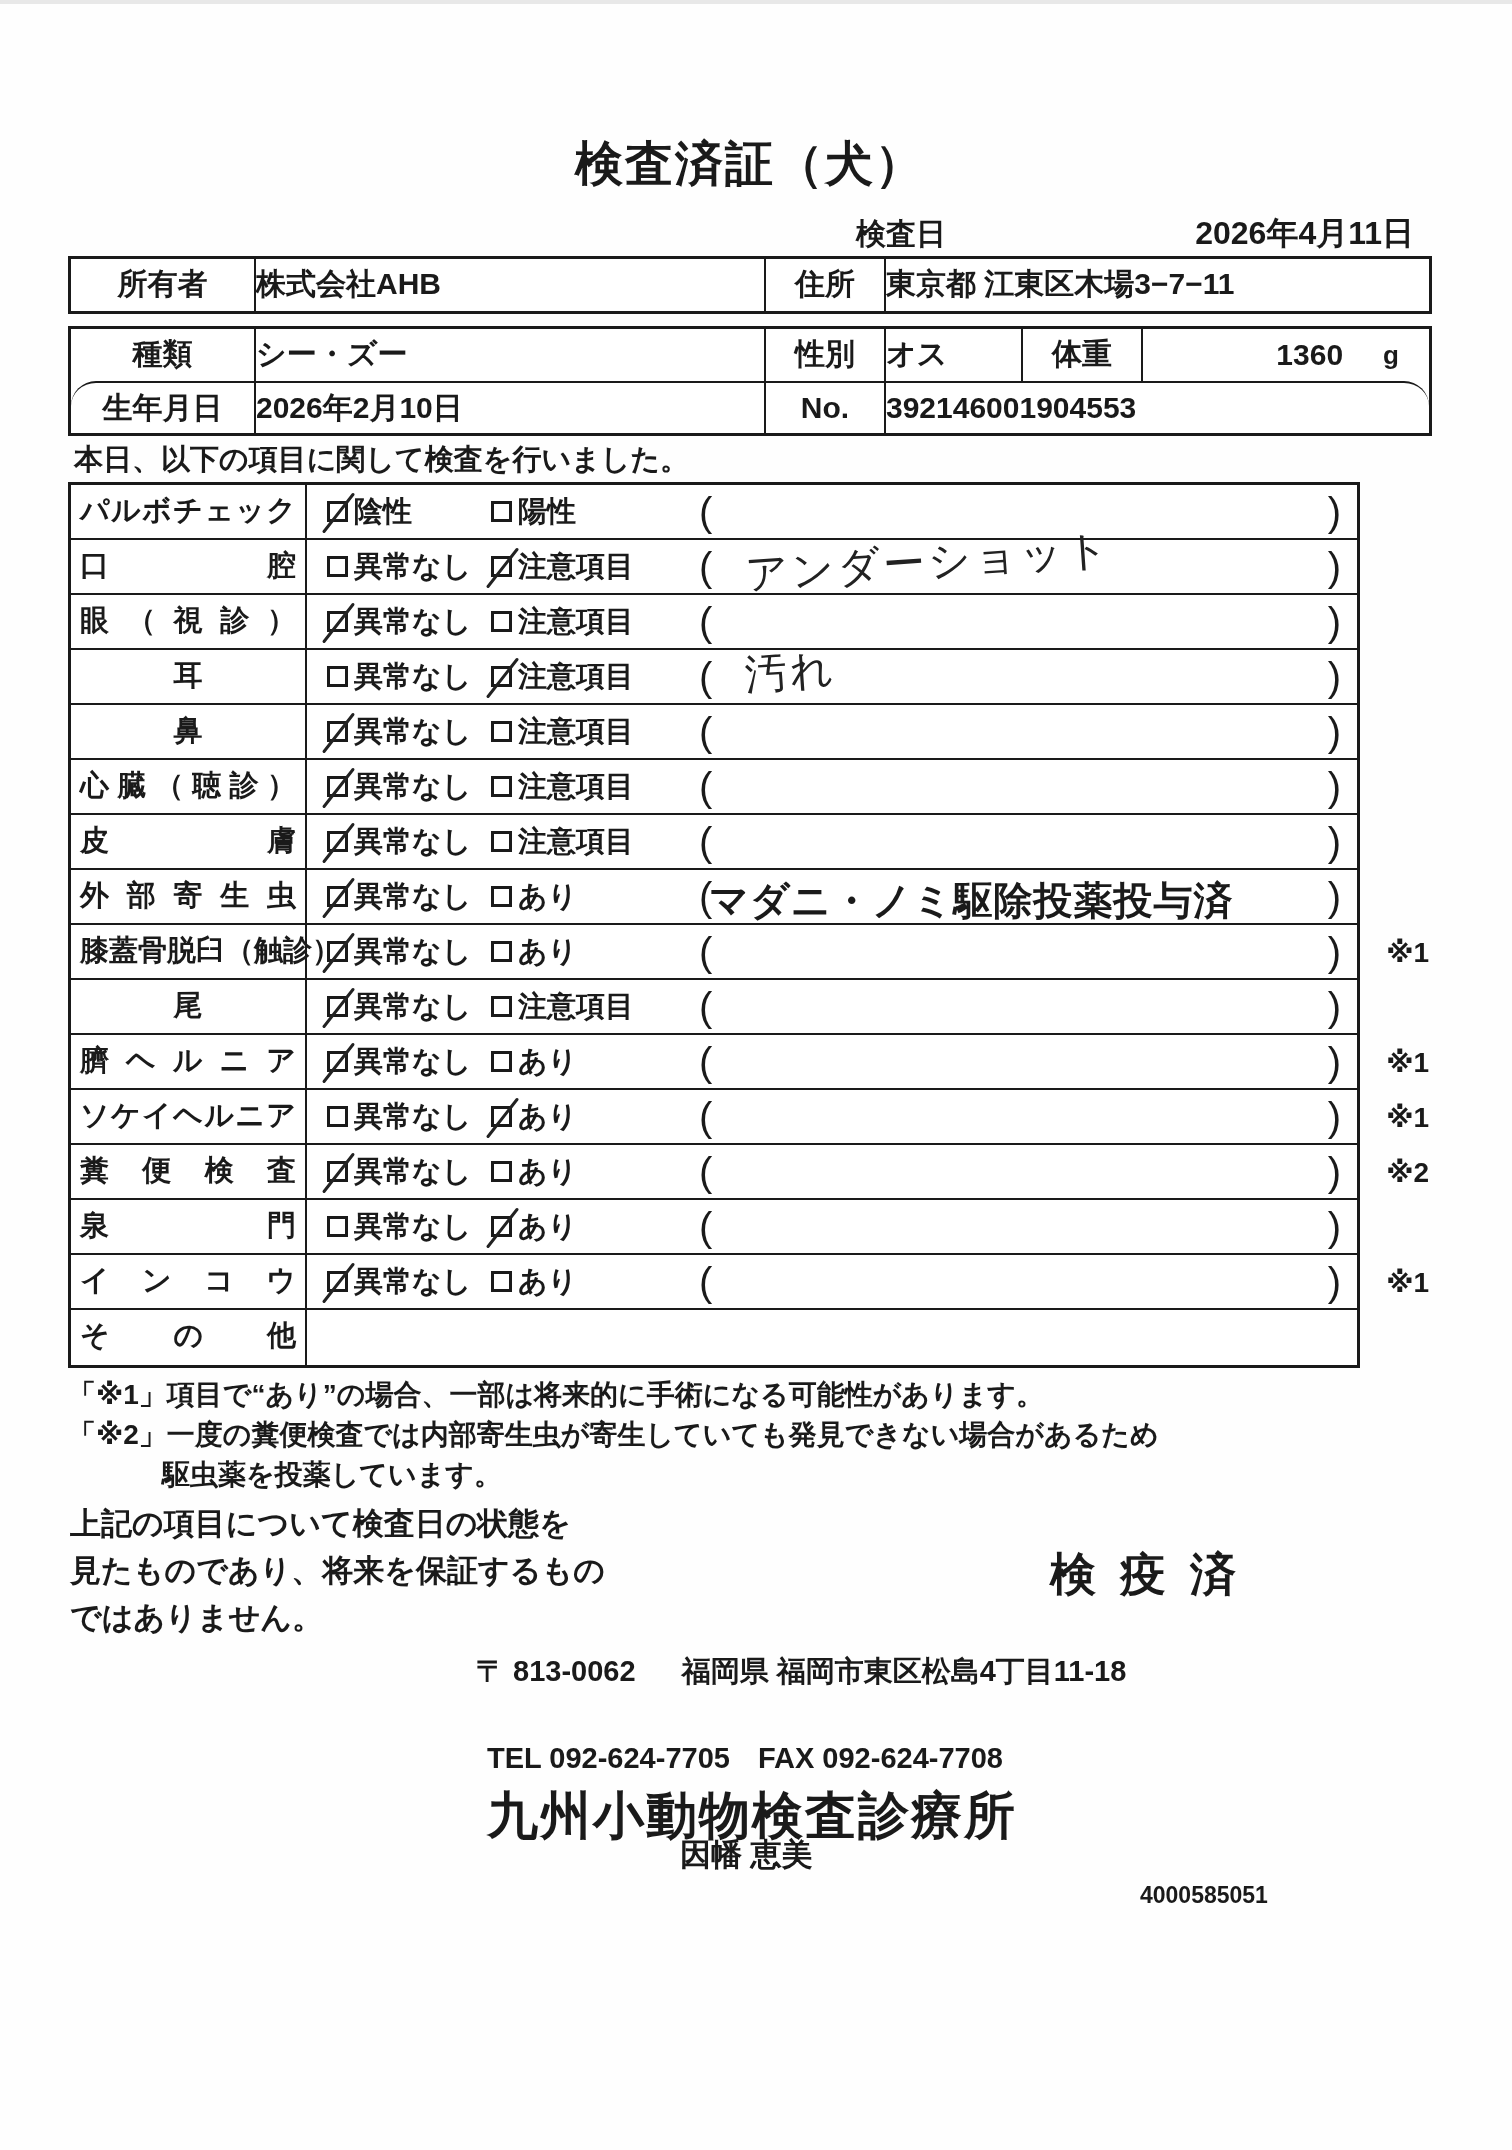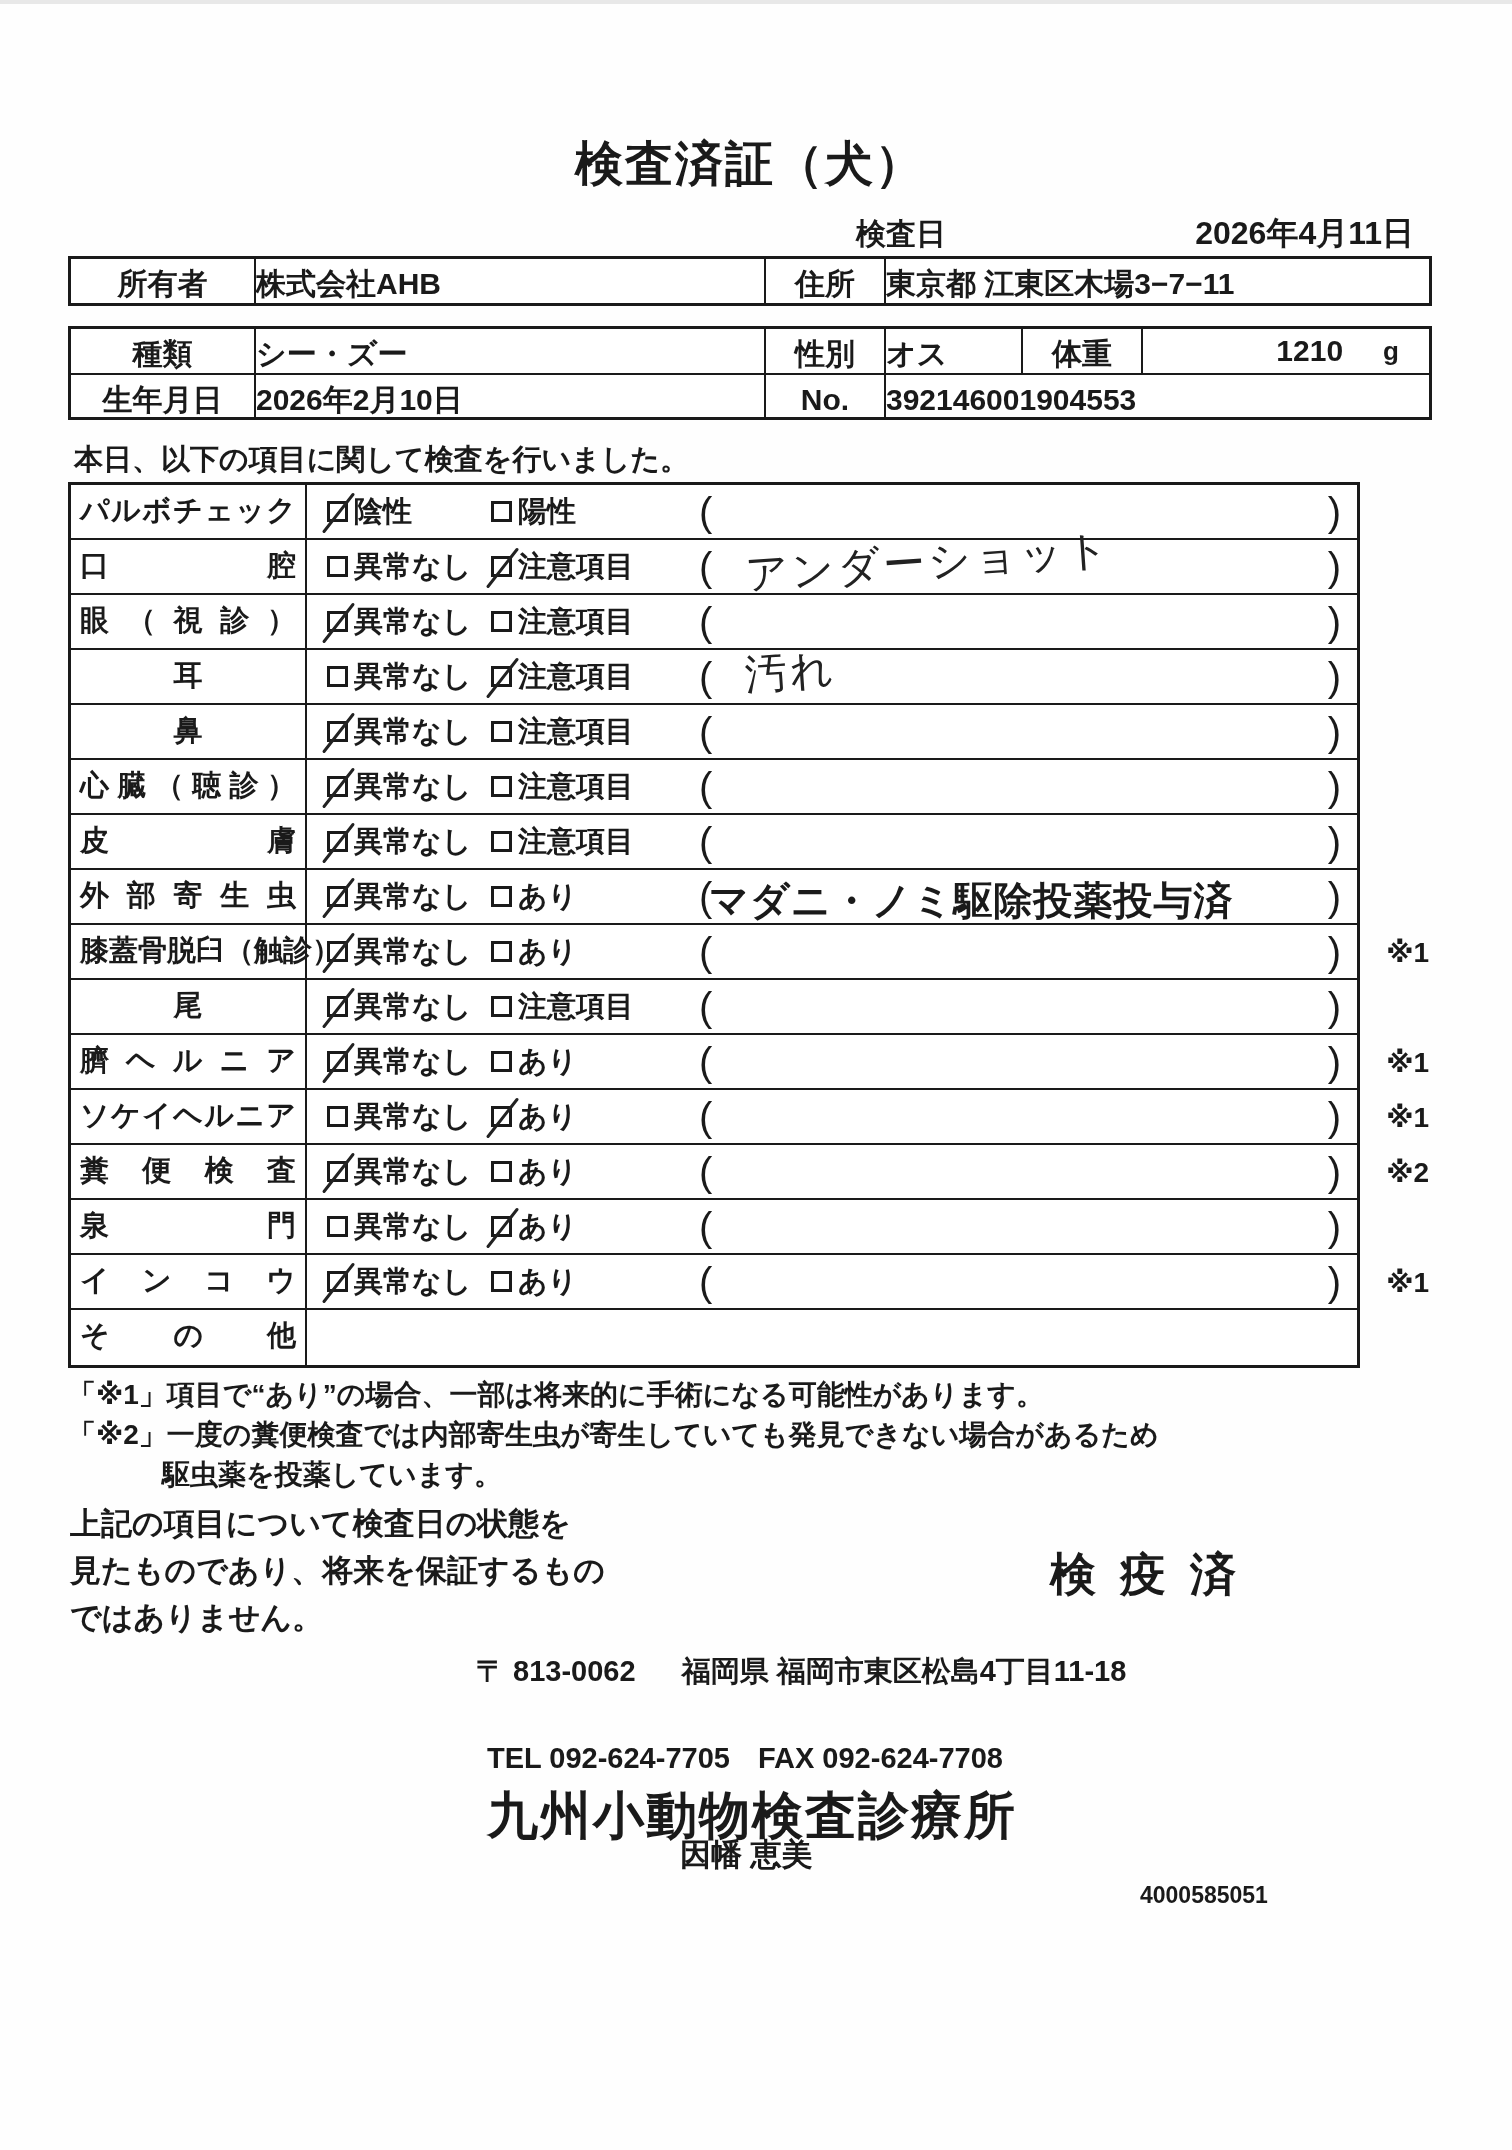--- a/index.html
+++ b/index.html
@@ -16,21 +16,21 @@
   .date-row{position:absolute;top:206px;left:68px;width:1364px;height:44px;}
   .date-label{position:absolute;left:788px;top:4px;font-size:30px;font-weight:bold;}
   .date-value{position:absolute;right:18px;top:2px;font-size:32px;font-weight:bold;}
   
   .info-table{
     position:absolute;left:68px;width:1364px;border:3px solid #1a1a1a;
     box-sizing:border-box;background:#fff;
   }
   .t-owner{top:252px;}
   .t-pet{top:322px;}
-  .i-row{display:flex;height:44px;box-sizing:border-box;}
+  .i-row{display:flex;height:52px;box-sizing:border-box;border-radius:25px;}
   .i-row + .i-row{border-top:2px solid #1a1a1a;}
   .i-cell{
     box-sizing:border-box;border-right:2px solid #1a1a1a;
     font-size:30px;font-weight:bold;line-height:50px;white-space:nowrap;overflow:visible;
   }
   .i-cell:last-child{border-right:none;}
   .i-label{text-align:center;}
   .i-value{text-align:left;}
   .w185{width:185px;flex:none;}
   .w510{width:510px;flex:none;}
@@ -124,21 +124,21 @@
   </div>
 
   <div class="info-table t-pet">
     <div class="i-row">
       <div class="i-cell i-label w185">種類</div>
       <div class="i-cell i-value w510">シー・ズー</div>
       <div class="i-cell i-label w120">性別</div>
       <div class="i-cell i-value w137">オス</div>
       <div class="i-cell i-label w120">体重</div>
       <div class="i-cell grow weight-cell">
-        <span>1210</span>
+        <span>1360</span>
         <span class="weight-unit">g</span>
       </div>
     </div>
     <div class="i-row">
       <div class="i-cell i-label w185">生年月日</div>
       <div class="i-cell i-value w510">2026年2月10日</div>
       <div class="i-cell i-label w120">No.</div>
       <div class="i-cell i-value grow">392146001904553</div>
     </div>
   </div>

